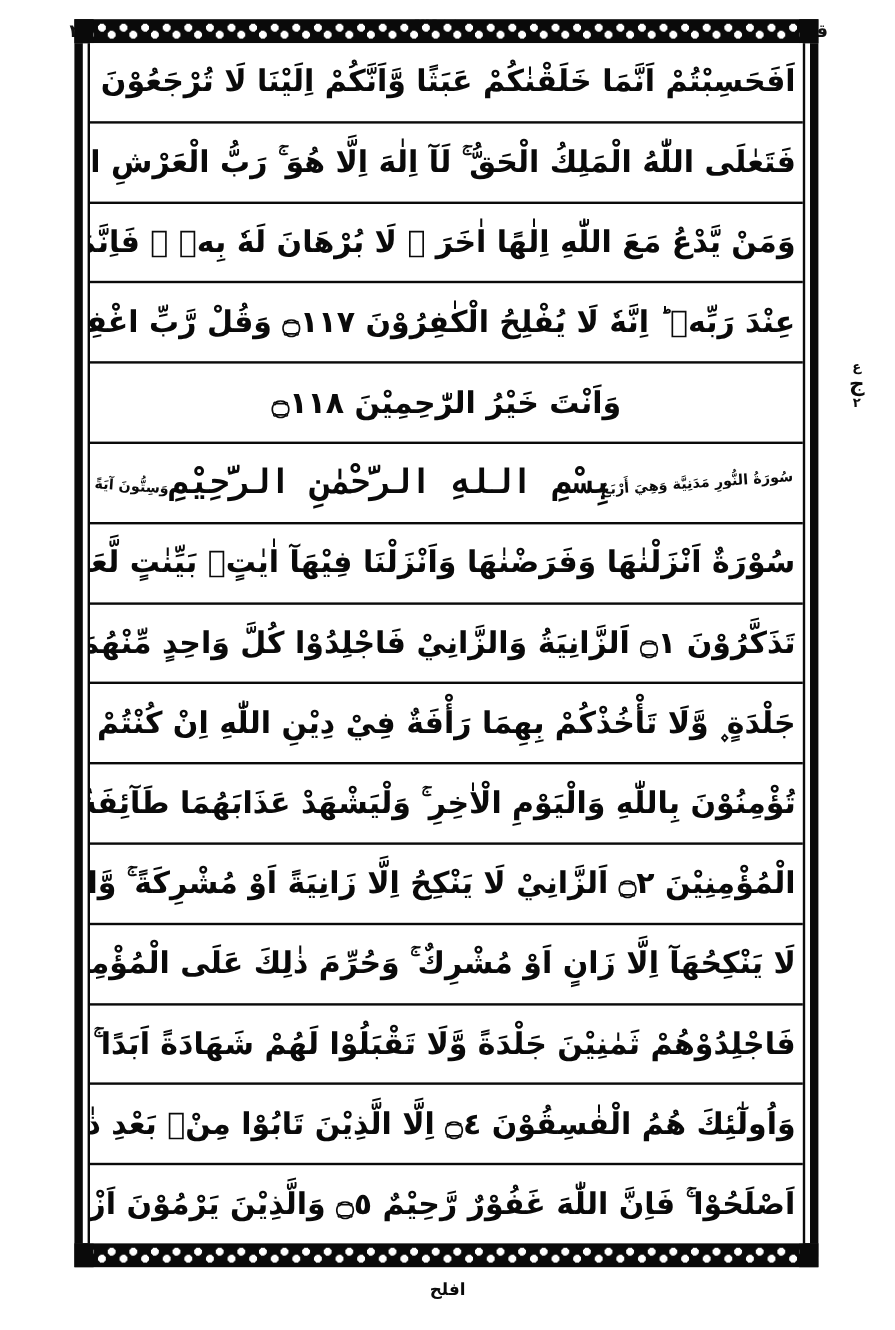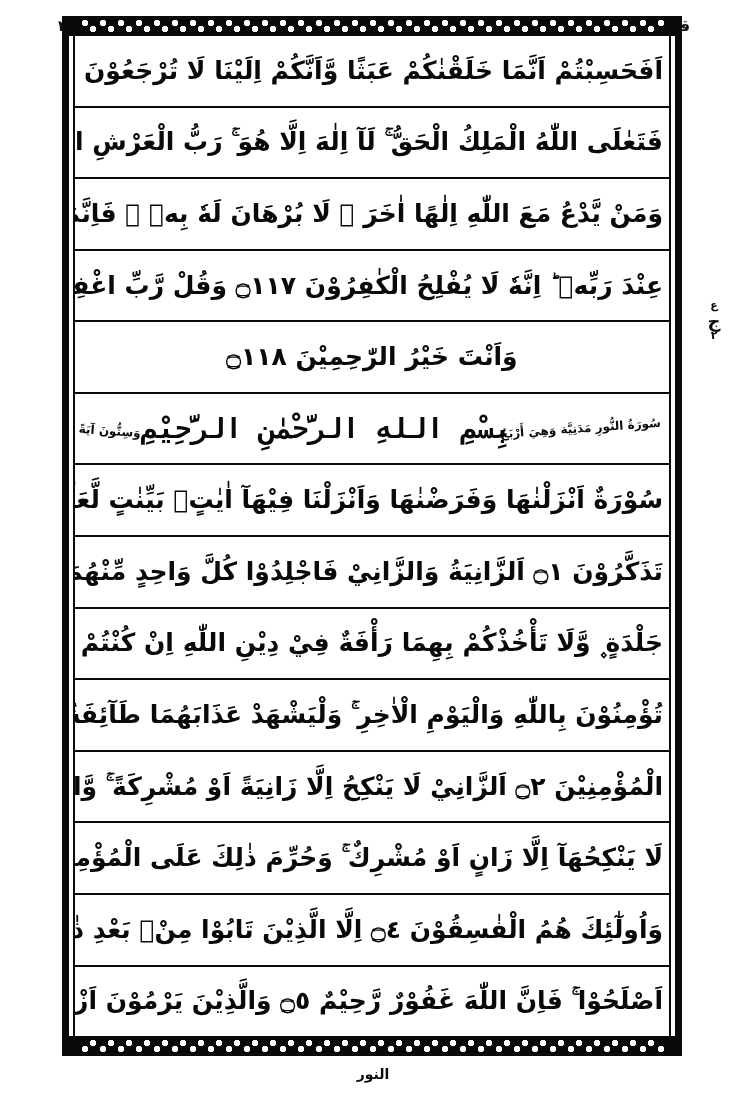--- a/index.html
+++ b/index.html
@@ -286,33 +286,36 @@
 
     <div class="ayah-line">
       <div class="ayah-text">الْمُؤْمِنِيْنَ ۝٢ اَلزَّانِيْ لَا يَنْكِحُ اِلَّا زَانِيَةً اَوْ مُشْرِكَةً ۚ وَّالزَّانِيَةُ</div>
     </div>
 
     <div class="ayah-line">
       <div class="ayah-text">لَا يَنْكِحُهَآ اِلَّا زَانٍ اَوْ مُشْرِكٌ ۚ وَحُرِّمَ ذٰلِكَ عَلَى الْمُؤْمِنِيْنَ ۝٣</div>
     </div>
 
 
+    <div class="ayah-line">
+      <div class="ayah-text">فَاجْلِدُوْهُمْ ثَمٰنِيْنَ جَلْدَةً وَّلَا تَقْبَلُوْا لَهُمْ شَهَادَةً اَبَدًا ۚ</div>
+    </div>
 
     <div class="ayah-line">
       <div class="ayah-text">وَاُولٰٓئِكَ هُمُ الْفٰسِقُوْنَ ۝٤ اِلَّا الَّذِيْنَ تَابُوْا مِنْۢ بَعْدِ ذٰلِكَ وَ</div>
     </div>
 
     <div class="ayah-line">
       <div class="ayah-text">اَصْلَحُوْا ۚ فَاِنَّ اللّٰهَ غَفُوْرٌ رَّحِيْمٌ ۝٥ وَالَّذِيْنَ يَرْمُوْنَ اَزْوَاجَهُمْ</div>
     </div>
 
   </div>
 </div>
 
 <div class="ruku-marker">
   <span>ع</span>
   <span class="big">ج</span>
   <span>٢</span>
 </div>
 
 <div class="page-footer">
-  <span class="manzil">النور</span>
+  <span class="manzil">افلح</span>
 </div>
 
 </body></html>

